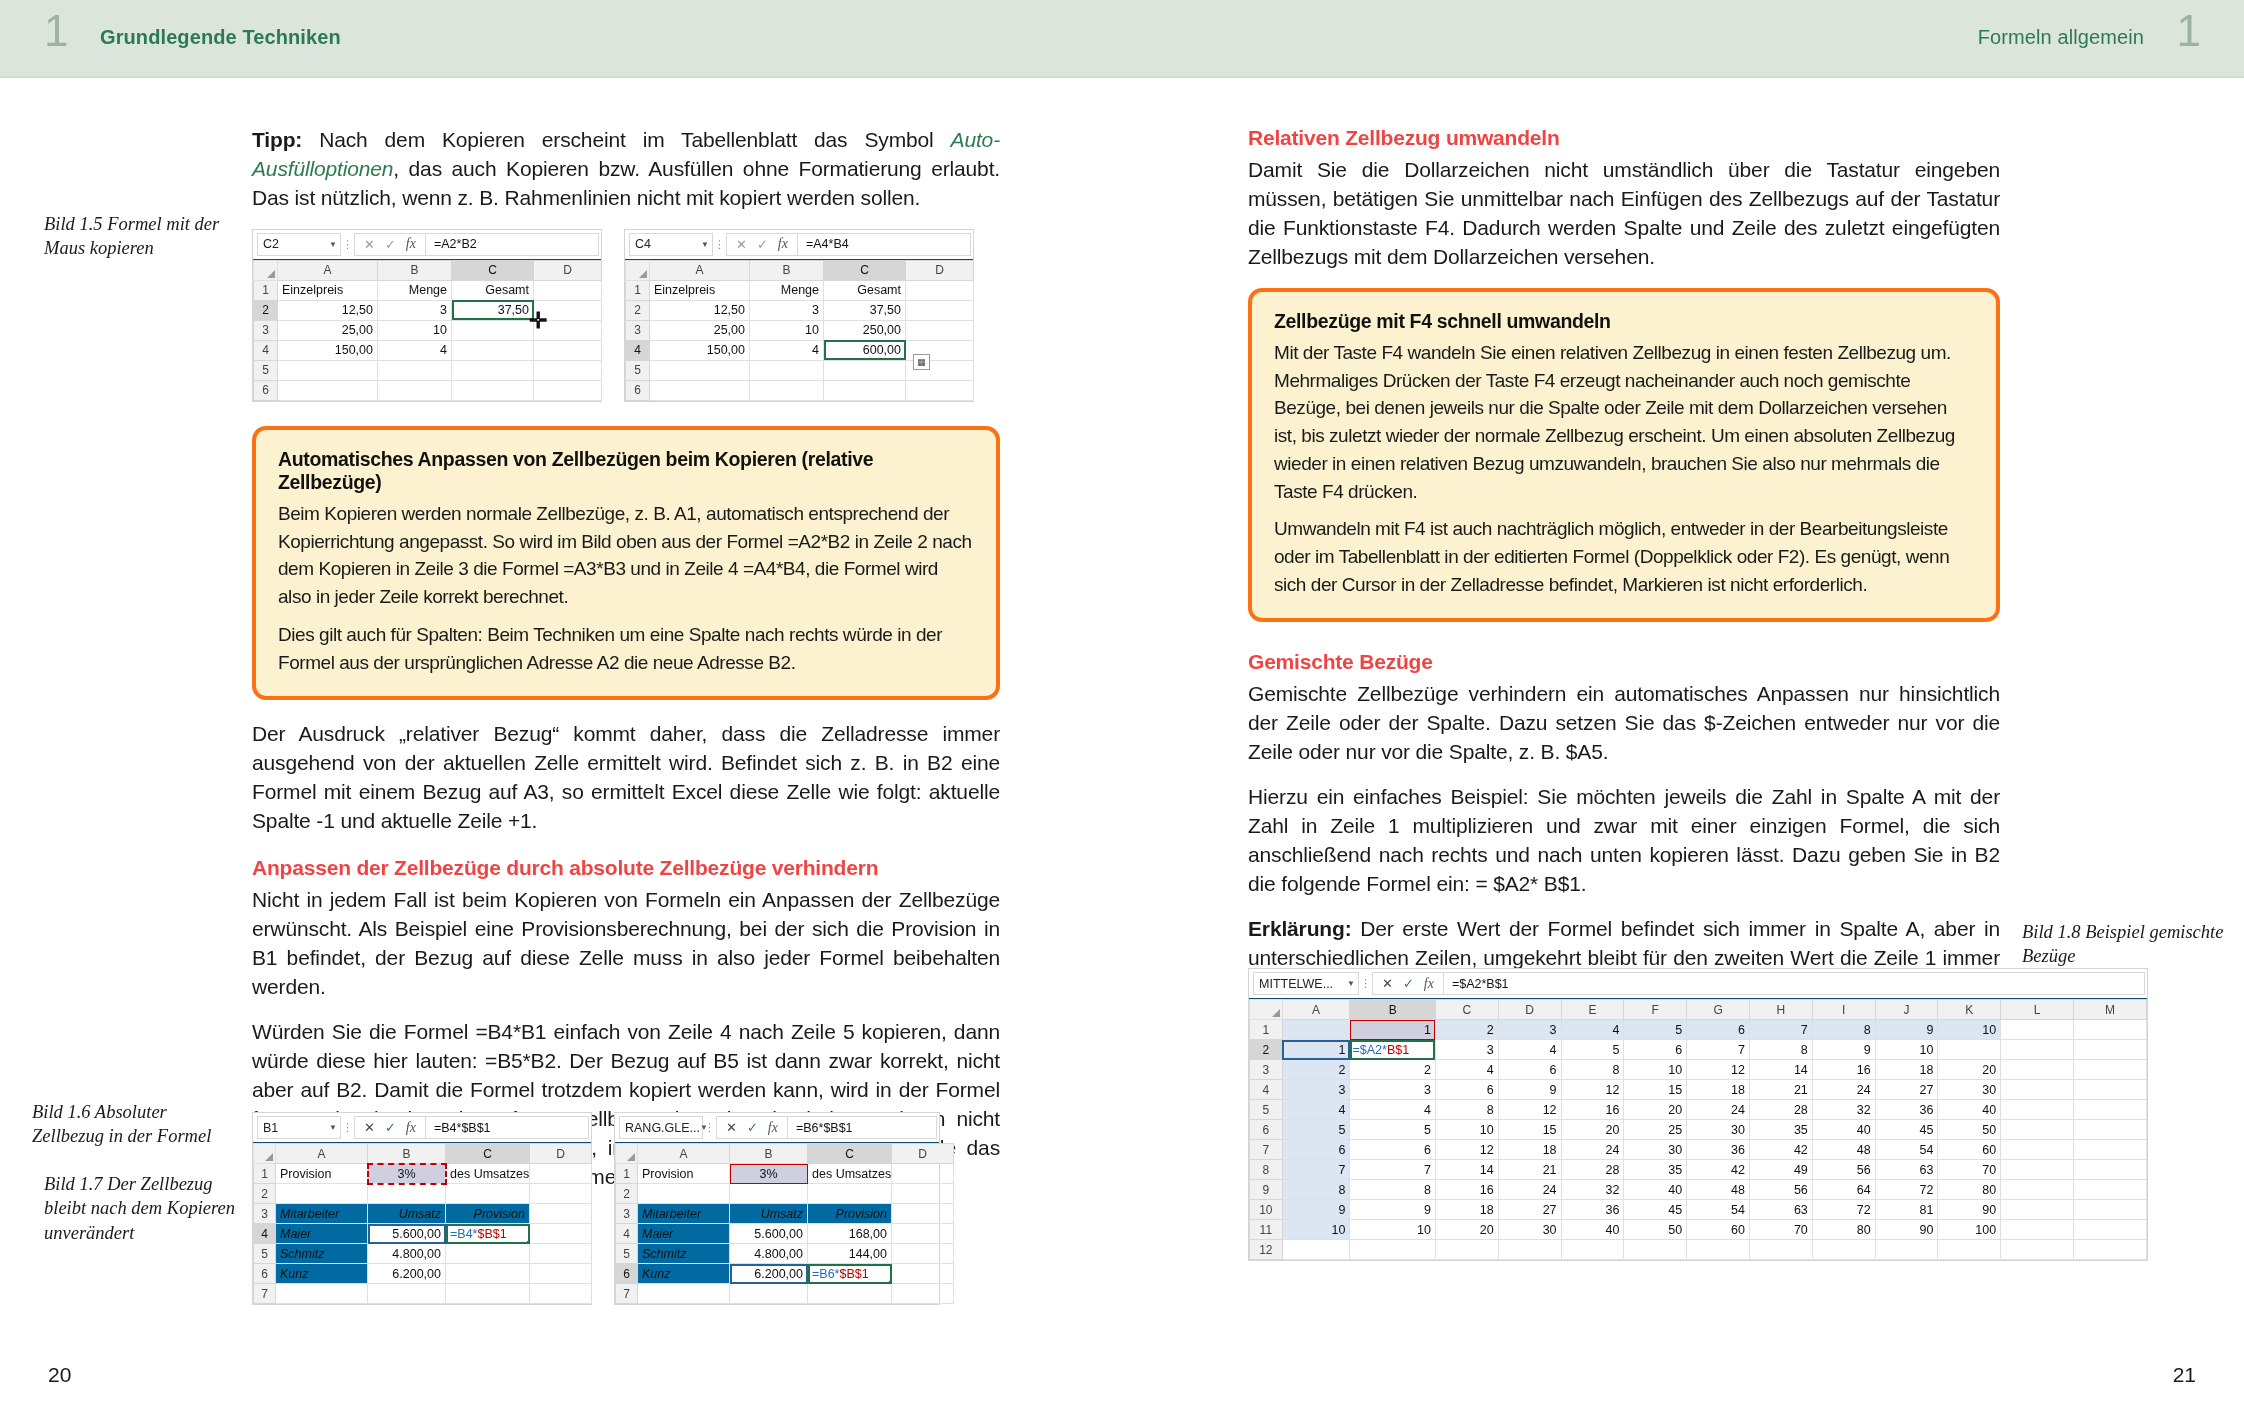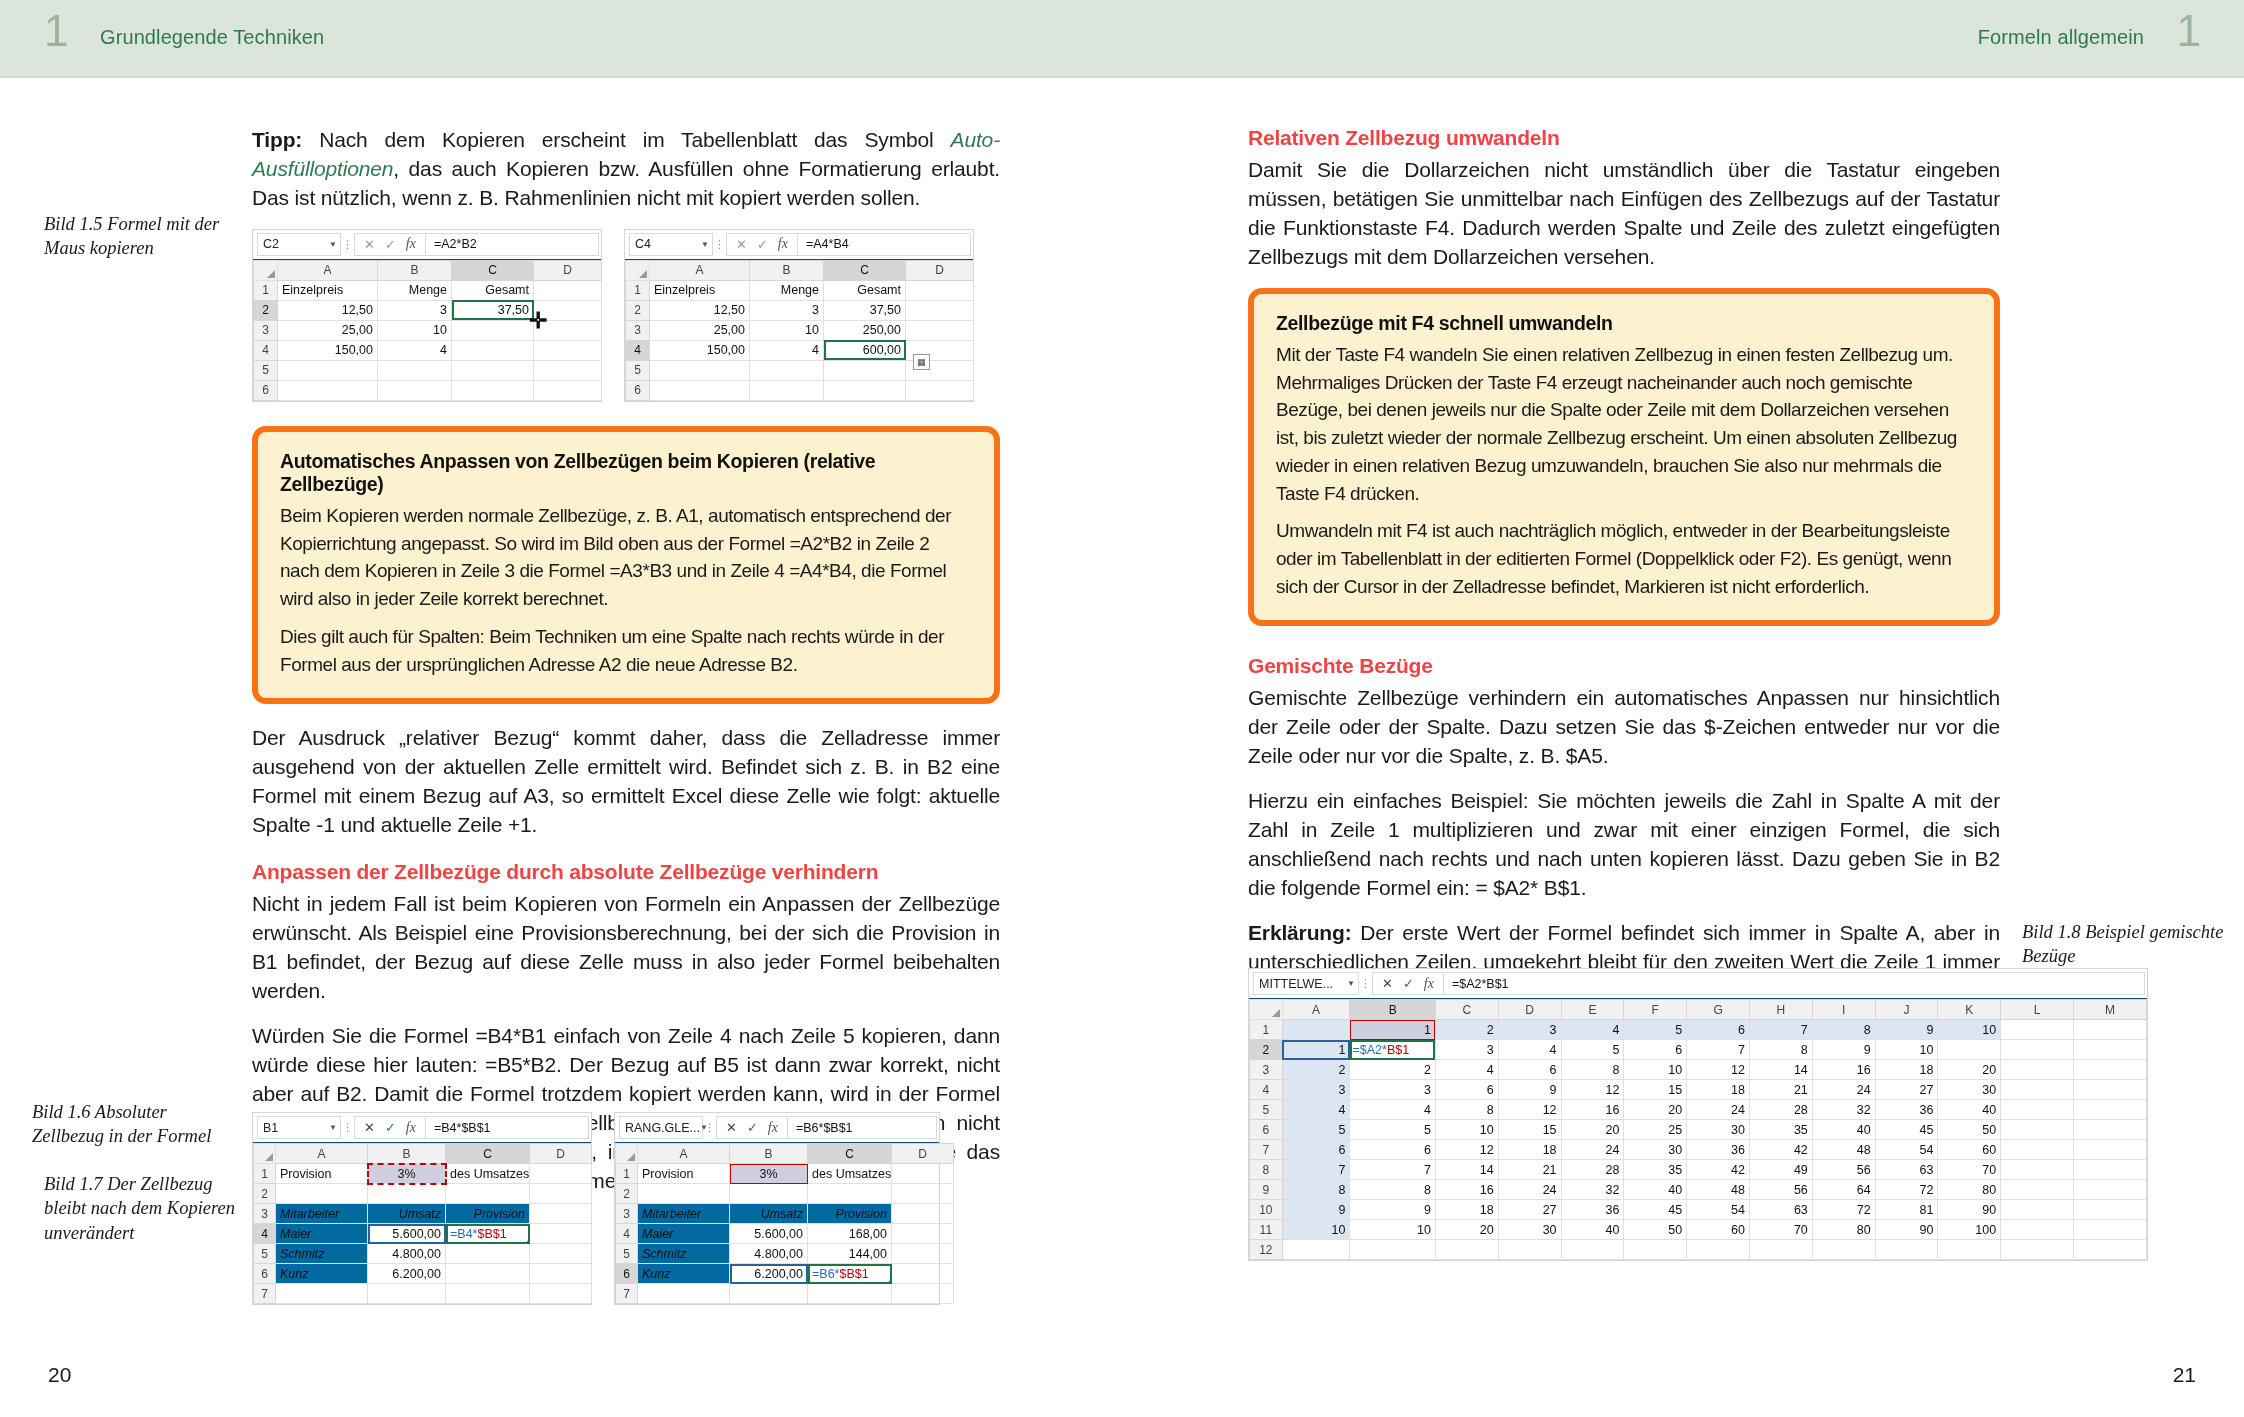--- a/index.html
+++ b/index.html
@@ -27,21 +27,21 @@
     font-size: 44px; font-weight: 300; color: #9bb3a0;
     letter-spacing: -1px;
   }
   .runhead .chnum.left { left: 44px; }
   .runhead .chnum.right { right: 44px; }
   .runhead .rhtext {
     position: absolute; top: 26px;
     font-size: 20px; color: #2c7a52; letter-spacing: .1px;
     font-family: "Liberation Sans", sans-serif;
   }
-  .runhead .rhtext.left { left: 100px; }
+  .runhead .rhtext.left { left: 100px; font-weight: bold; }
   .runhead .rhtext.right { right: 100px; }
   .runhead .rule {
     position: absolute; left: 0; bottom: 0; width: 2244px; height: 2px;
     background: #cfdccf;
   }
 
   
   .col-left  { position: absolute; left: 252px; top: 126px; width: 748px; }
   .col-right { position: absolute; left: 1248px; top: 126px; width: 752px; }
 
@@ -71,21 +71,21 @@
   .accent { color: #2c7a52; font-style: italic; }
   h3.sub {
     font-size: 21px; font-weight: 700; color: #ef4444;
     margin-bottom: 6px; letter-spacing: -0.2px;
     font-family: "Liberation Sans", sans-serif;
   }
 
   
   .infobox {
     background: #fdf2cf;
-    border: 6px solid #f97316;
+    border: 4px solid #f97316;
     border-radius: 14px;
     padding: 18px 22px 20px 22px;
     margin: 8px 0 20px 0;
   }
   .infobox .ititle {
     font-size: 19.5px; font-weight: 700; color: #111;
     margin-bottom: 6px; letter-spacing: -0.35px;
   }
   .infobox p {
     font-size: 19px; line-height: 1.46; color: #1a1a1a;

